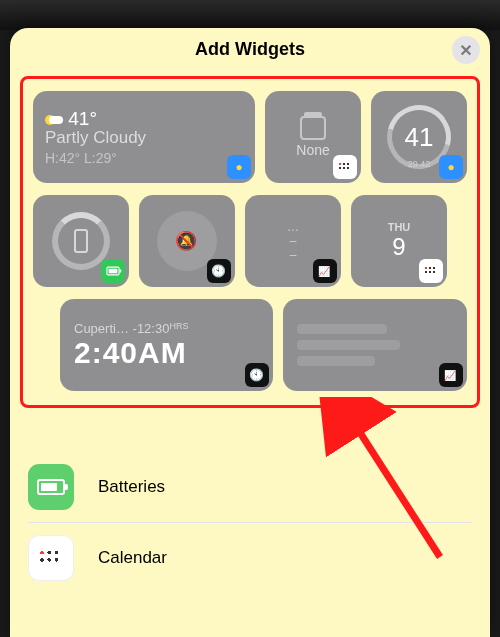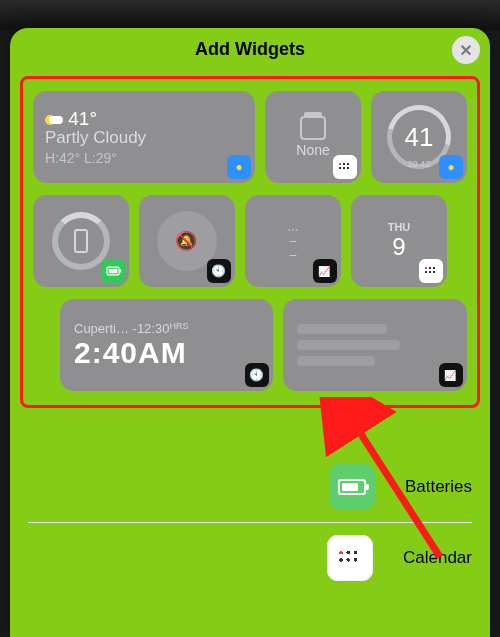--- a/index.html
+++ b/index.html
@@ -12,21 +12,21 @@
     position: relative;
   }
   .topbar {
     height: 30px;
     background: linear-gradient(180deg,#2a2a2a,#111);
     position: relative;
   }
   .sheet {
     position: absolute;
     top: 28px; left: 10px; right: 10px; bottom: 0;
-    background: #84cc16;
+    background: #fef9c3;
     border-radius: 18px 18px 0 0;
     box-shadow: 0 -2px 20px rgba(0,0,0,.4);
     overflow: hidden;
   }
   .sheet-header {
     position: relative;
     height: 42px;
     display: flex;
     align-items: center;
     justify-content: center;
@@ -108,21 +108,21 @@
   .clk{padding:10px 14px;display:flex;flex-direction:column;justify-content:center;}
   .clk-top{font-size:13px;color:#d7d7d9;}
   .clk-time{font-size:30px;color:#fff;font-weight:700;letter-spacing:1px;}
   .clk-hrs{font-size:9px;vertical-align:top;}
   
   .bars{display:flex;flex-direction:column;justify-content:center;gap:6px;padding:0 14px;height:100%;}
   .bar{height:10px;border-radius:4px;background:#9e9ea0;}
   .bar:nth-child(1){width:58%;} .bar:nth-child(2){width:66%;} .bar:nth-child(3){width:50%;}
   
   .list{margin:44px 18px 0 18px;}
-  .li{display:flex;align-items:center;gap:30px;padding:12px 0;border-bottom:1px solid #e3e3e6;justify-content:flex-end;}
+  .li{display:flex;align-items:center;gap:24px;padding:12px 0;border-bottom:1px solid #e3e3e6;}
   .li:last-child{border-bottom:none;}
   .app-ic{width:46px;height:46px;border-radius:11px;display:flex;align-items:center;justify-content:center;}
   .ai-batt{background:#5fcf6e;}
   .ai-cal{background:#fff;box-shadow:inset 0 0 0 1px #eee;}
   .battsvg{width:28px;height:16px;border:2px solid #fff;border-radius:3px;position:relative;}
   .battsvg:after{content:"";position:absolute;right:-5px;top:3px;width:3px;height:6px;background:#fff;border-radius:0 2px 2px 0;}
   .battsvg:before{content:"";position:absolute;left:2px;top:2px;bottom:2px;width:16px;background:#fff;border-radius:1px;}
   .li-label{font-size:17px;color:#000;}
   
   .arrow{position:absolute;right:40px;bottom:70px;pointer-events:none;}

